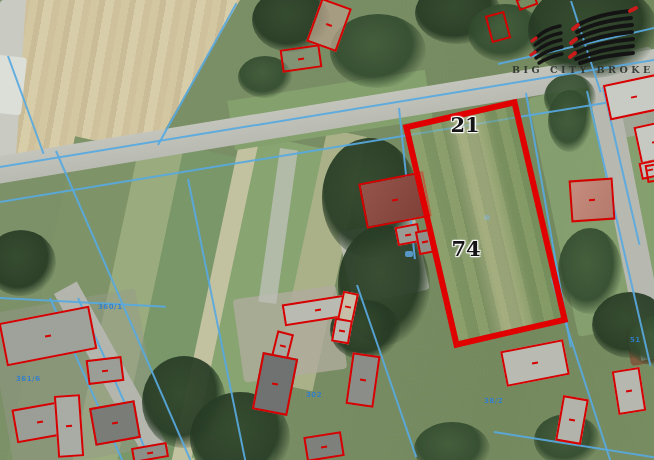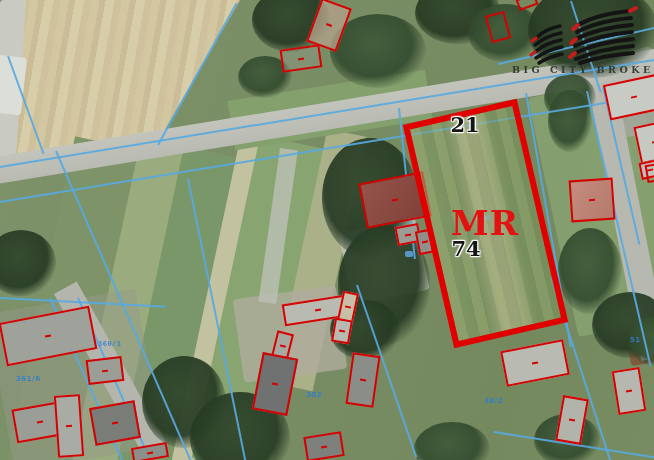--- a/index.html
+++ b/index.html
@@ -145,24 +145,23 @@
   <div class="bld nofill" style="left:488px;top:13px;width:20px;height:28px;transform:rotate(-15deg);"></div>
   <div class="bld nofill" style="left:646px;top:164px;width:14px;height:18px;transform:rotate(-10deg);"></div>
 
   <div class="speck" style="left:405px;top:251px;width:8px;height:6px;"></div>
   <div class="speck" style="left:484px;top:215px;width:6px;height:5px;"></div>
 
   <div class="parcel"></div>
 
   <div class="num" style="left:448px;top:112px;width:34px;">21</div>
   <div class="num" style="left:449px;top:236px;width:34px;">74</div>
-  <div class="mr" style="left: 450px; top: 203px; width: 70px; color: rgb(227, 17, 17);">MR</div>
 
   <div class="cad" style="left:16px;top:375px;">361/6</div>
-  <div class="cad" style="left:98px;top:340px;font-family:Liberation Mono, monospace;">360/1</div>
+  <div class="cad" style="left:98px;top:303px;">360/1</div>
   <div class="cad" style="left:306px;top:391px;">302</div>
   <div class="cad" style="left:484px;top:397px;">38/2</div>
   <div class="cad" style="left:630px;top:336px;">51</div>
 
   <div class="logo">
     <svg width="140" height="62" viewBox="0 0 140 62" style="position:absolute;left:0;top:0;">
       <g fill="none" stroke="#141414" stroke-linecap="round">
 
         <path d="M118,7  C96,9 80,13 66,21" stroke-width="4"></path>
         <path d="M119,14 C97,16 80,20 65,28" stroke-width="4"></path>

